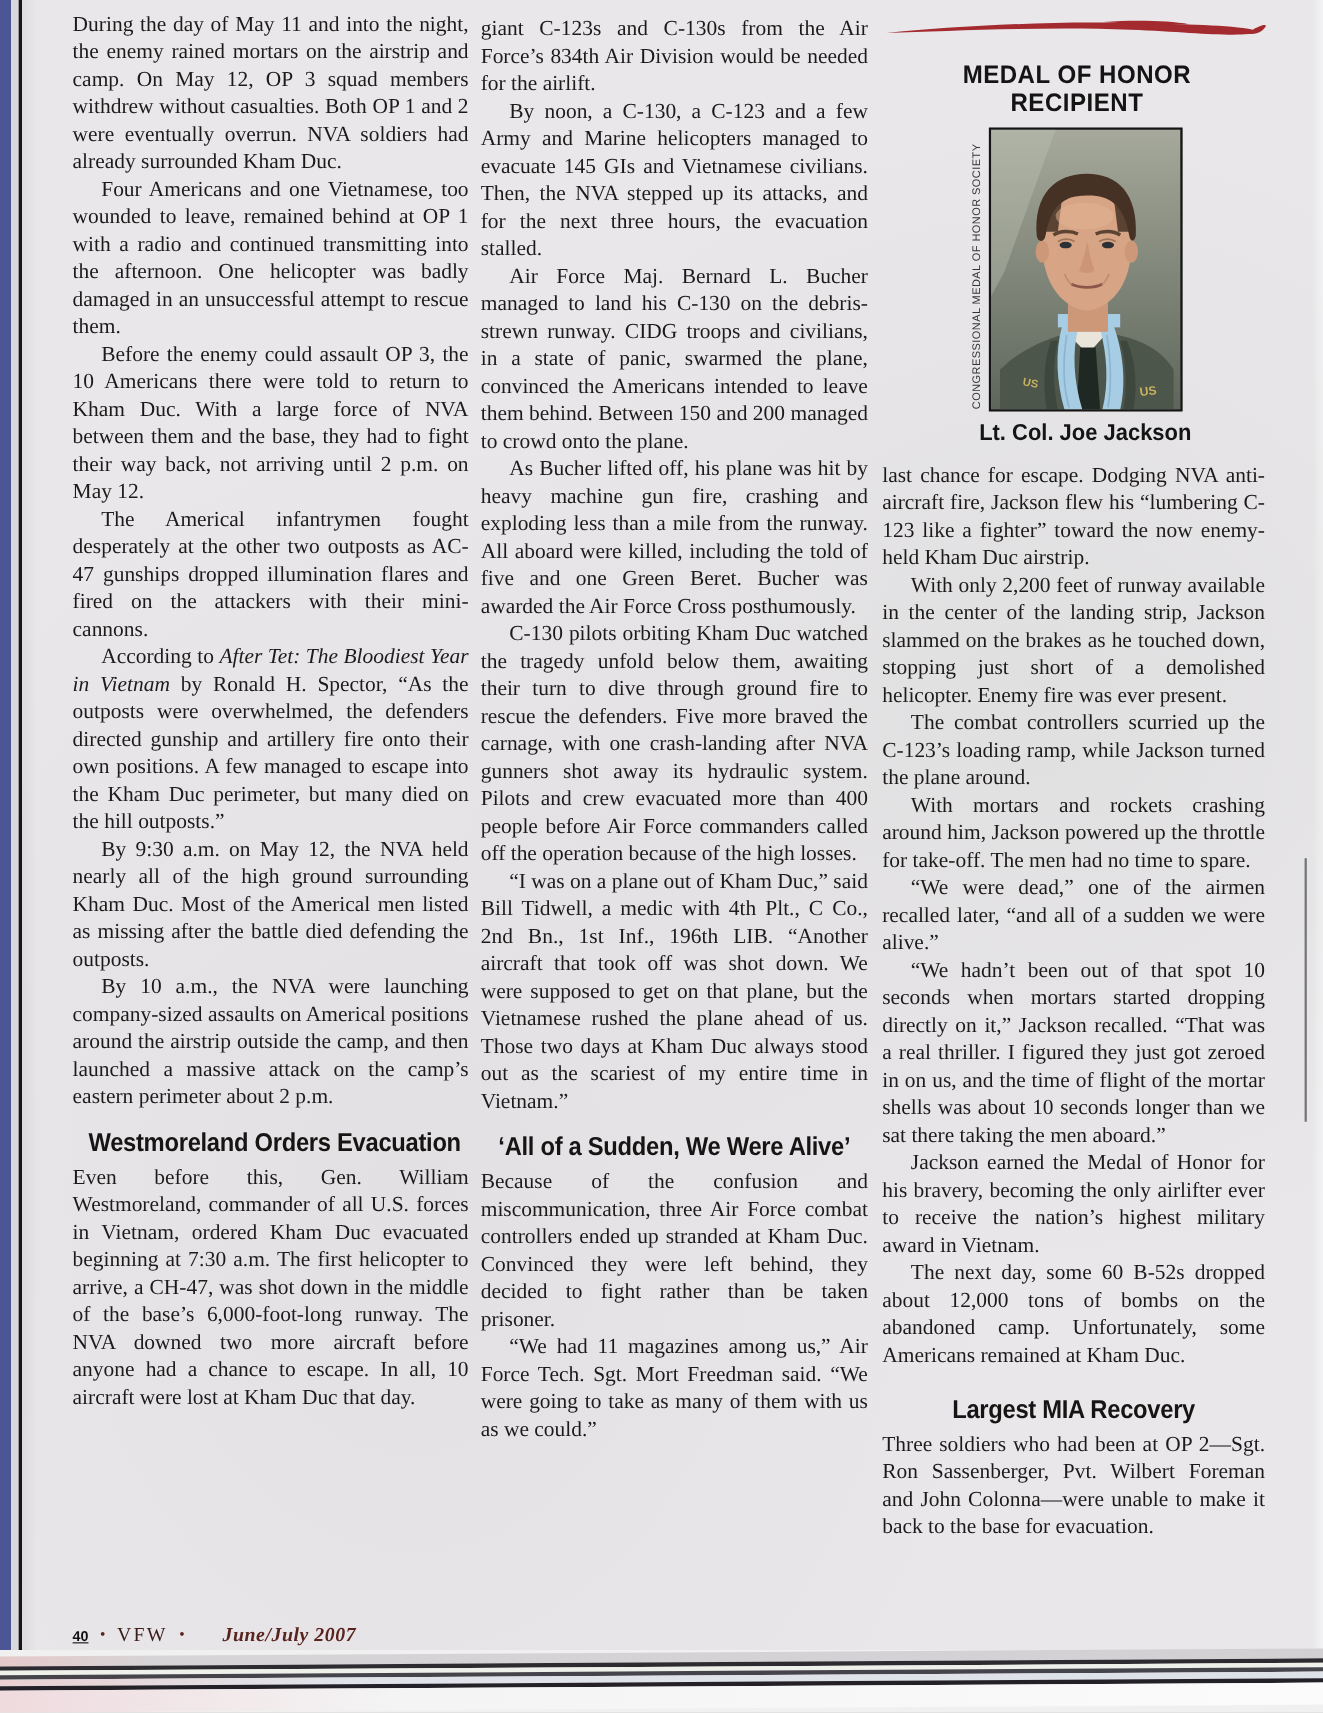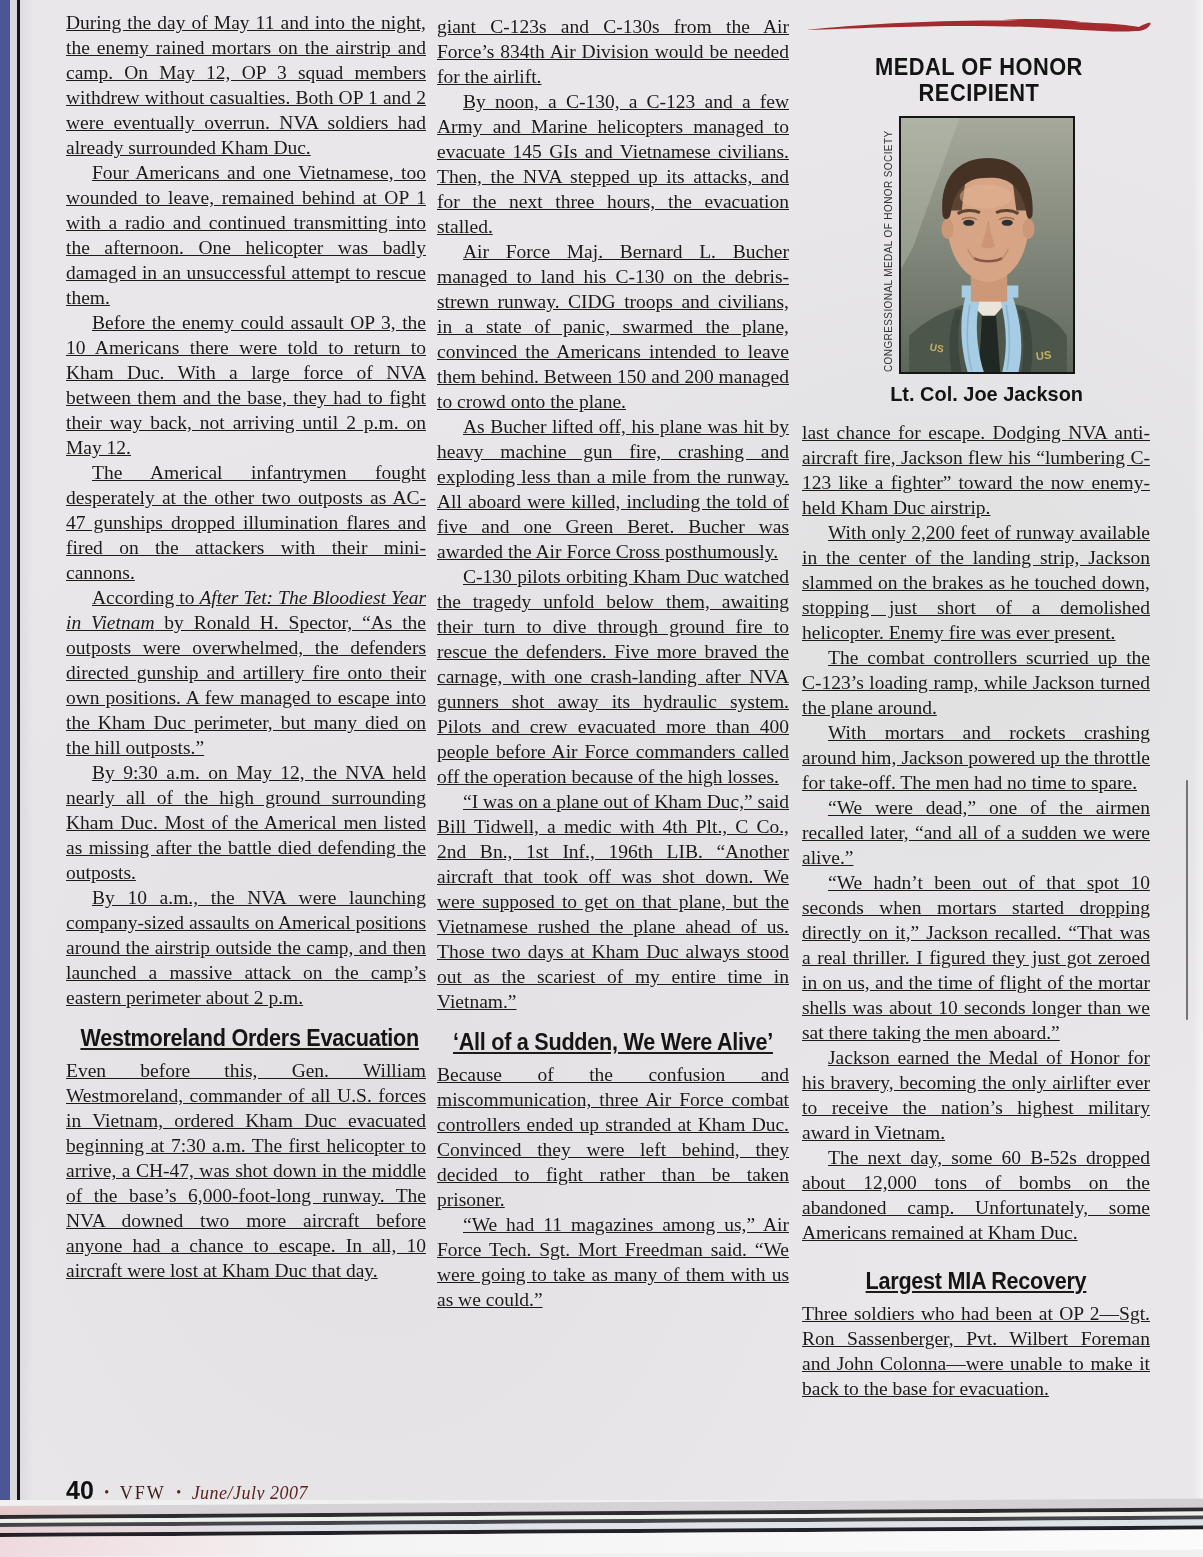--- a/index.html
+++ b/index.html
@@ -19,21 +19,21 @@
   .page{position:absolute;left:20px;top:0;width:1183px;height:1512px;overflow:hidden;
     background:#e9e7ea;
     background-image:
       radial-gradient(ellipse at 78% 42%, rgba(150,158,140,0.10), transparent 42%),
       radial-gradient(ellipse at 30% 72%, rgba(152,142,152,0.08), transparent 46%),
       linear-gradient(to right, rgba(0,0,0,0.05) 0px, rgba(0,0,0,0) 14px),
       linear-gradient(to left, rgba(255,255,255,0.5) 0px, rgba(255,255,255,0) 10px);
   }
   .page-crease{position:absolute;left:1166px;top:780px;width:2px;height:240px;background:rgba(20,20,25,0.55);border-radius:2px;}
   
-  .col{position:absolute;color:#1c1b1a;font-size:19.5px;line-height:25px;text-align:justify;text-decoration:underline;}
+  .col{position:absolute;color:#1c1b1a;font-size:19.5px;line-height:25px;text-align:justify;}
   #col1{left:46px;top:10px;width:360px;}
   #col2{left:417px;top:14px;width:352px;}
   #col3{left:782px;top:420px;width:348px;}
   .col p{margin:0;}
   .col p.indent{text-indent:26px;}
   .col i{font-style:italic;}
   .col-h{
     font-family:"Liberation Sans",sans-serif;font-weight:bold;font-size:23.5px;
     color:#161514;text-align:center;margin:16px 0 7px;letter-spacing:-0.3px;
     transform:scaleX(0.92);transform-origin:center;white-space:nowrap;
@@ -54,24 +54,24 @@
     height:256px;margin-right:5px;text-align:left;
   }
   .photo{width:172px;height:254px;border:2px solid #151515;background:#7d8274;}
   .photo svg{display:block;}
   .caption{
     font-family:"Liberation Sans",sans-serif;font-weight:bold;font-size:21px;color:#151414;
     text-align:center;margin-top:8px;padding-left:16px;transform:scaleX(0.95);white-space:nowrap;
   }
   
   .footer{position:absolute;left:46px;top:1476px;font-size:18px;color:#1a1a1a;z-index:5;}
-  .footer .pg{font-family:"Liberation Sans",sans-serif;font-weight:bold;font-size:25px;color:#111;text-decoration:underline;}
+  .footer .pg{font-family:"Liberation Sans",sans-serif;font-weight:bold;font-size:13px;color:#111;text-decoration:underline;}
   .footer .dot{color:#59241e;font-size:14px;padding:0 6px;vertical-align:2px;}
   .footer .mag{font-weight:normal;letter-spacing:2px;color:#3d1d19;}
-  .footer .issue{font-style:italic;font-weight:normal;color:#59241e;letter-spacing:0.5px;}
+  .footer .issue{font-style:italic;font-weight:bold;color:#59241e;letter-spacing:0.5px;margin-left:24px;}
   
   .stack{position:absolute;left:0;top:1500px;width:1203px;height:57px;z-index:8;background:#f0f0f0;}
   .strip{position:absolute;left:-6px;width:1215px;transform:rotate(-0.35deg);transform-origin:left center;}
   .s1{top:6px;height:9px;background:linear-gradient(to right,#e6c9c9 0%,#d6d4d6 12%,#d2d0d3 100%);}
   .s2{top:15px;height:4px;background:#2d2b30;}
   .s3{top:19px;height:4px;background:#eef1ea;}
   .s4{top:23px;height:4px;background:#46444b;}
   .s5{top:27px;height:6px;background:linear-gradient(to right,#e9cfd2 0%,#e0e4ea 25%,#dde2e8 100%);}
   .s6{top:33px;height:4px;background:#232127;}
   .s7{top:37px;height:20px;background:linear-gradient(to right,#efdade 0%,#f4f4f4 30%,#fbfbfb 100%);}

